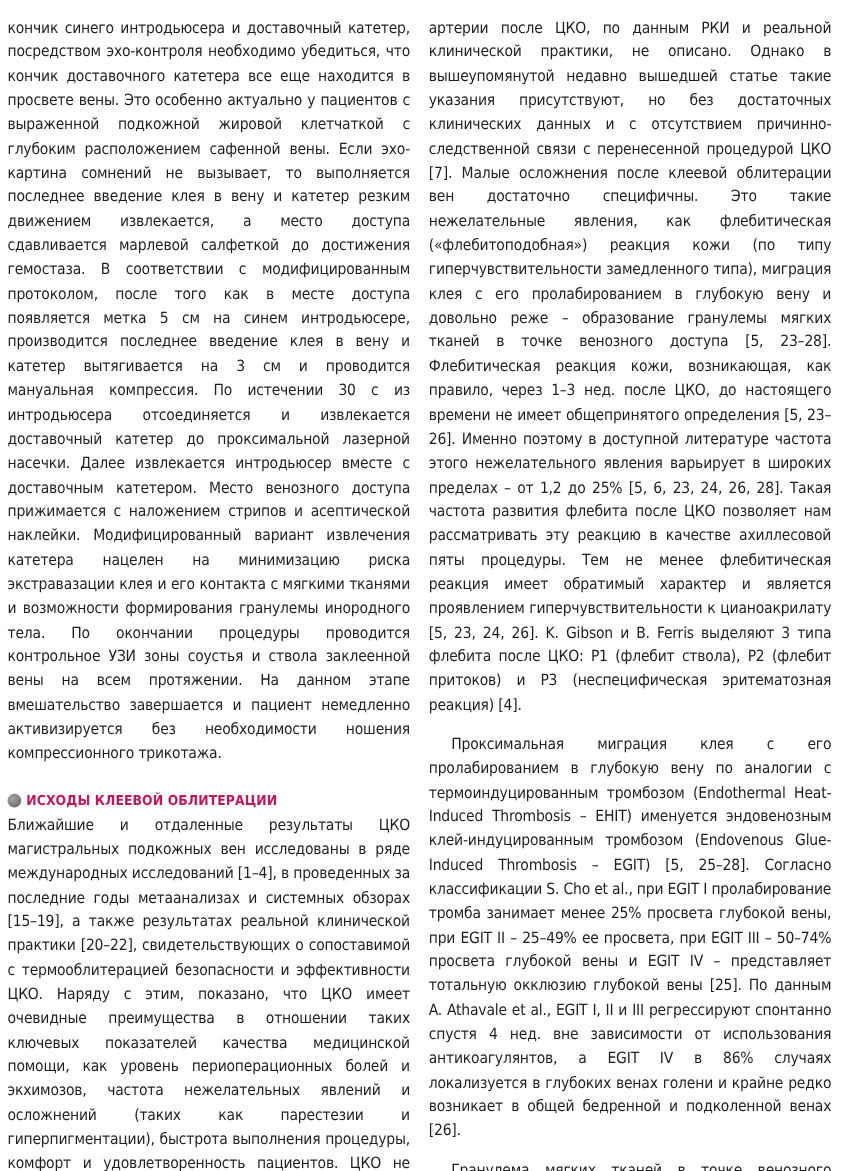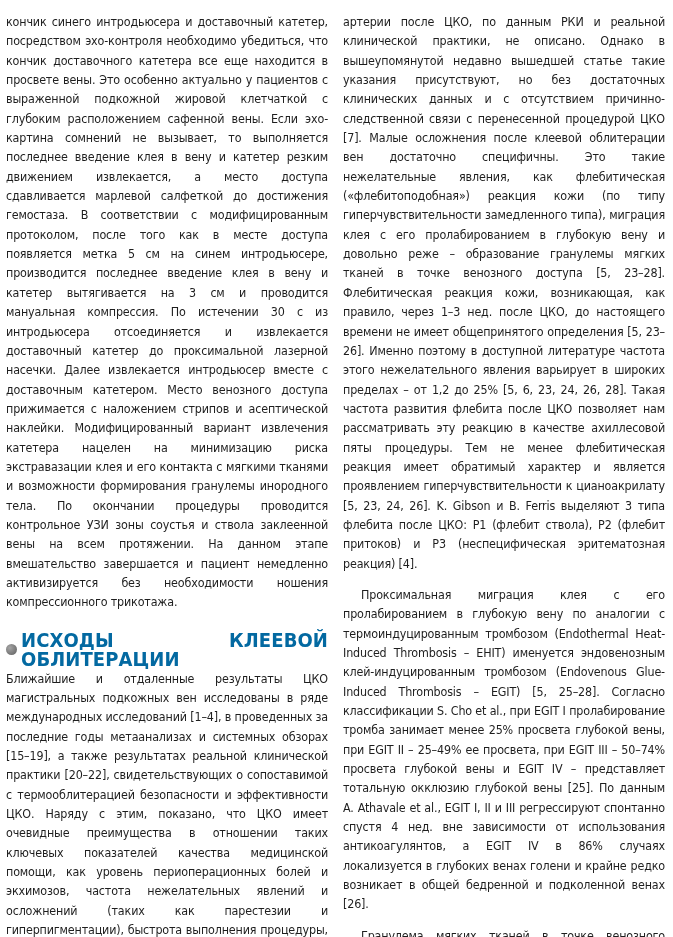--- a/index.html
+++ b/index.html
@@ -15,23 +15,23 @@
     position: absolute; top: 12px; width: 322px;
     font-size: 12.4px; line-height: 19.35px;
     text-align: justify; letter-spacing: -0.15px;
     font-stretch: condensed;
   }
   .col-left { left: 6px; }
   .col-right { left: 343px; }
   p { margin: 0; }
   .indent { text-indent: 18px; margin-top: 12px; }
   h2 {
-    margin: 19px 0 0 0; font-size: 20px; line-height: 19px;
+    margin: 19px 0 0 0; font-size: 11px; line-height: 19px;
     font-weight: bold; letter-spacing: 0.1px;
-    display: flex; align-items: center; color: #0369a1;
+    display: flex; align-items: center; color: #be185d;
   }
   .bullet {
     display: inline-block; width: 11px; height: 11px; border-radius: 50%;
     background: radial-gradient(circle at 35% 35%, #a5a5a5, #5d5d5d);
     margin-right: 4px; flex: 0 0 auto;
   }
 </style>
 </head>
 <body>
 

